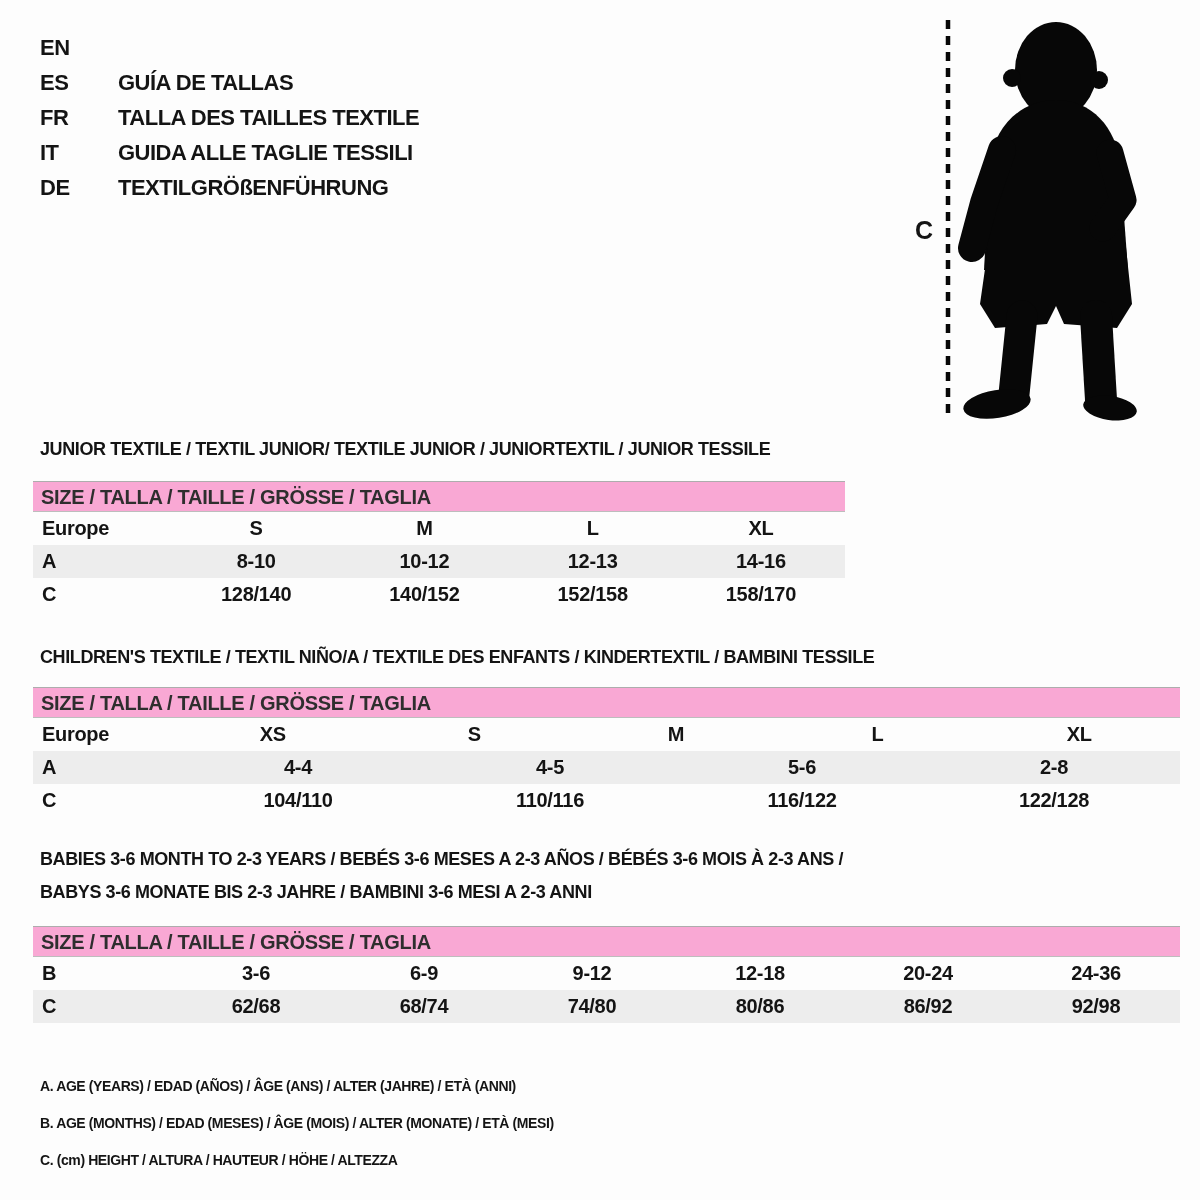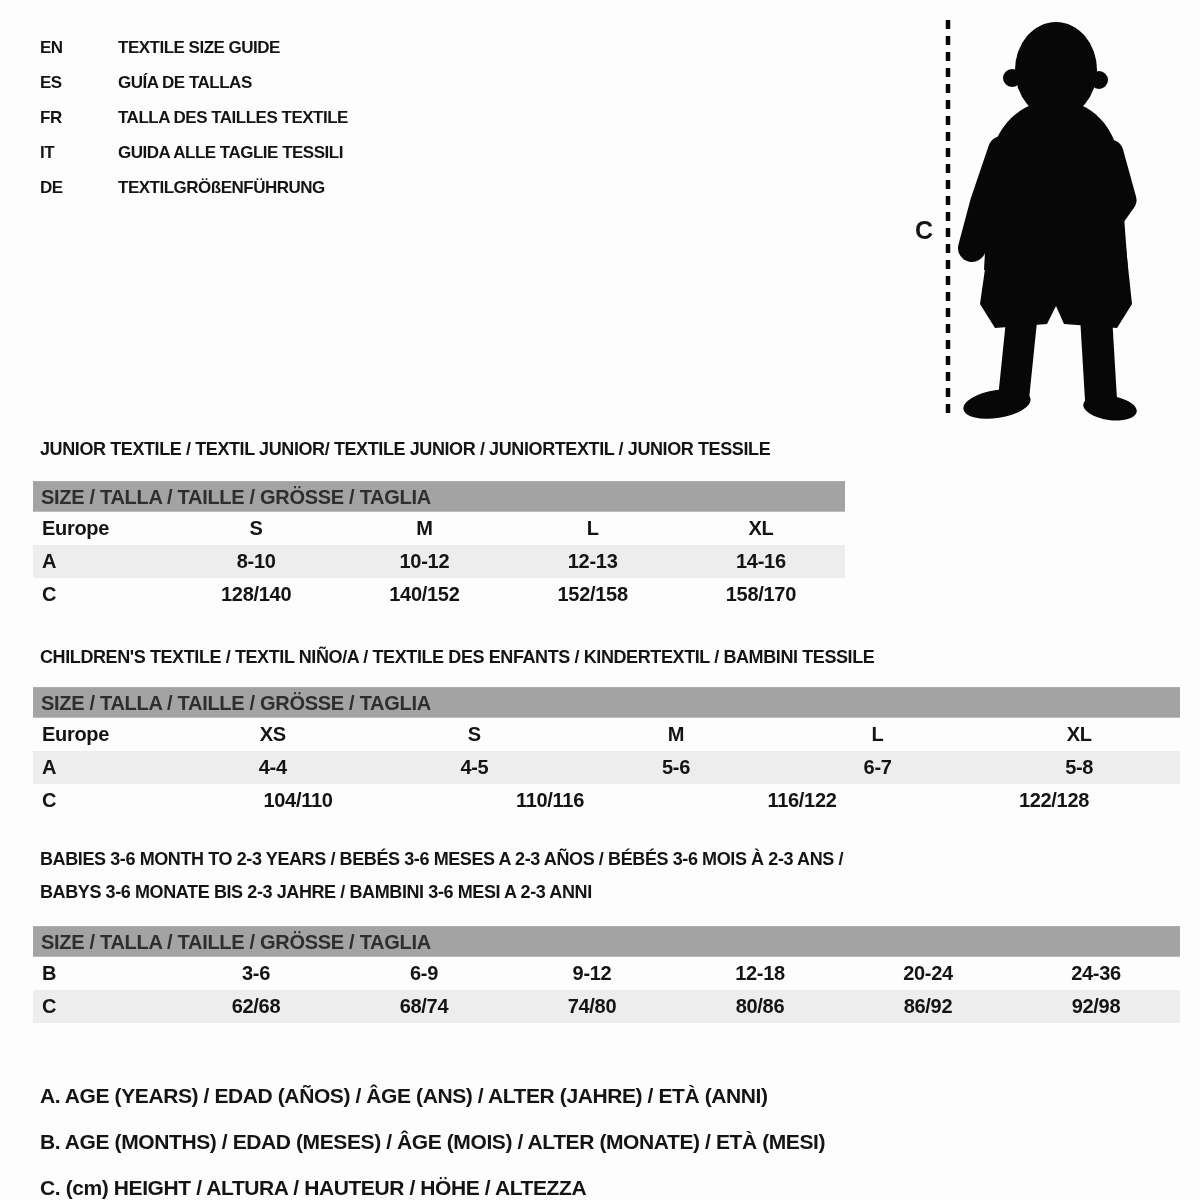--- a/index.html
+++ b/index.html
@@ -10,55 +10,54 @@
     font-weight:700;
     color:#141414;
     position:relative;
     overflow:hidden;
     -webkit-font-smoothing:antialiased;
   }
   .abs{position:absolute;}
 
   
   .lang-block{left:40px;top:30px;}
-  .lang-row{display:flex;line-height:35px;font-size:17px;letter-spacing:-0.5px;}
+  .lang-row{display:flex;line-height:35px;font-size:22px;letter-spacing:-0.5px;}
   .lang-code{flex:0 0 78px;}
 
   
   .figure-svg{left:898px;top:8px;}
   .c-label{left:915px;top:216px;font-size:25px;}
 
   
   .sec-title{font-size:18px;letter-spacing:-0.4px;line-height:32px;white-space:nowrap;}
 
   
   .table{display:block;}
   .size-bar{
     height:31px;line-height:31px;
-    background:#a3a3a3;color:#2e2e2e;
+    background:#f9a8d4;color:#2e2e2e;
     border-top:1px solid #adadad;border-bottom:1px solid #bdbdbd;
     box-sizing:border-box;
     padding-left:8px;font-size:20px;letter-spacing:-0.3px;
   }
   .trow{display:flex;height:33px;line-height:33px;font-size:20px;letter-spacing:-0.3px;}
   .trow.shaded{background:#ededed;}
   .cell{flex:1;text-align:center;}
   .cell.lab{flex:0 0 130px;text-align:left;padding-left:9px;}
 
   
   .legend{left:40px;top:1068px;}
-  .legend-line{font-size:21px;line-height:37px;letter-spacing:-0.4px;white-space:nowrap;margin-top:9px;}
+  .legend-line{font-size:14px;line-height:37px;letter-spacing:-0.4px;white-space:nowrap;}
 </style>
 </head>
 <body>
 
 <div class="abs lang-block">
   <div class="lang-row">
     <span class="lang-code">EN</span>
-    <span class="lang-title">TEXTILE SIZE GUIDE</span>
   </div>
   <div class="lang-row">
     <span class="lang-code">ES</span>
     <span class="lang-title">GUÍA DE TALLAS</span>
   </div>
   <div class="lang-row">
     <span class="lang-code">FR</span>
     <span class="lang-title">TALLA DES TAILLES TEXTILE</span>
   </div>
   <div class="lang-row">
@@ -131,22 +130,21 @@
     <div class="cell">S</div>
     <div class="cell">M</div>
     <div class="cell">L</div>
     <div class="cell">XL</div>
   </div>
   <div class="trow shaded">
     <div class="cell lab">A</div>
     <div class="cell">4-4</div>
     <div class="cell">4-5</div>
     <div class="cell">5-6</div>
-    <div class="cell">6-7</div>
-    <div class="cell">5-8</div>
+    <div class="cell">2-8</div>
   </div>
   <div class="trow">
     <div class="cell lab">C</div>
     <div class="cell">104/110</div>
     <div class="cell">110/116</div>
     <div class="cell">116/122</div>
     <div class="cell">122/128</div>
   </div>
 </div>
 

